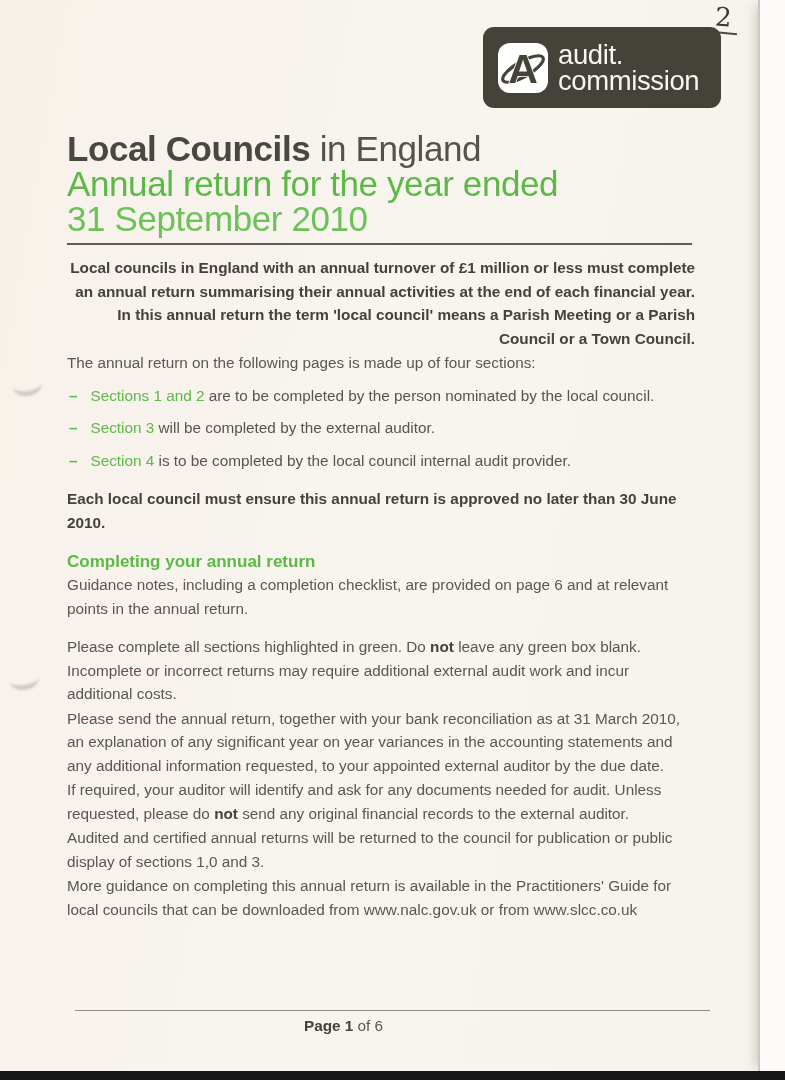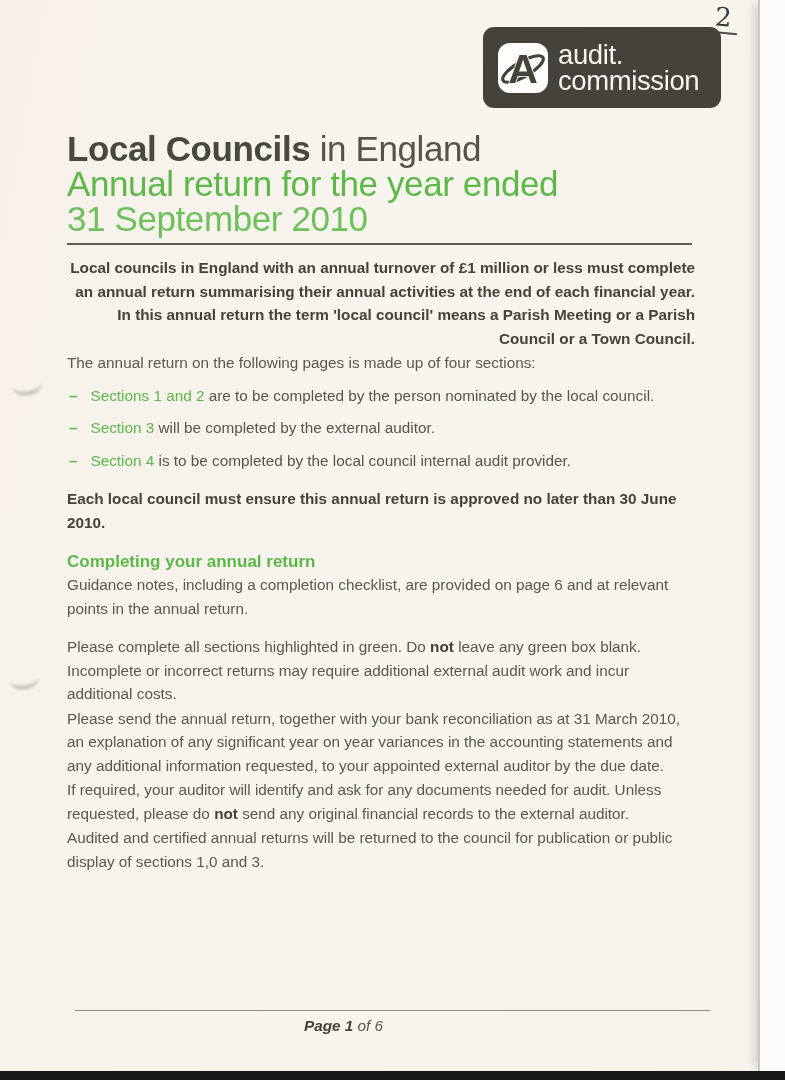--- a/index.html
+++ b/index.html
@@ -55,21 +55,21 @@
   .mt-m { margin-top:1px; }
   .mt-l { margin-top:15px; }
   .b { font-weight:bold; color:#45423d; }
   .green-strong { color:#5cb947; font-weight:normal; }
   .section-list { list-style:none; margin:2px 0 0 0; padding:0; }
   .section-list li { margin-top:9px; font-size:15.3px; line-height:23.5px; }
   .dash { color:#5cb947; font-weight:bold; margin-right:13px; margin-left:2px; }
   .green-heading { margin-top:16px; font-size:17px; font-weight:bold; color:#5cb947; line-height:23px; }
   
   .footer-line { position:absolute; left:75px; width:635px; top:1010px; border-top:1px solid #8f8c85; }
-  .footer-text { position:absolute; top:1017px; left:0; width:687px; text-align:center; font-size:15.3px; color:#5a5751;font-style:italic; }
+  .footer-text { position:absolute; top:1017px; left:0; width:687px; text-align:center; font-size:15.3px; color:#5a5751; }
 </style>
 </head>
 <body>
 
 <div class="page">
 
   <div class="right-edge"></div>
   <div class="punch p1"></div>
   <div class="punch p2"></div>
   <div class="handwritten">2</div>
@@ -114,20 +114,21 @@
 
     <p class="mt-l"><span>Please complete all sections highlighted in green. Do </span><span class="b">not</span><span> leave any green box blank. Incomplete or incorrect returns may require additional external audit work and incur additional costs.</span></p>
 
     <p class="mt-m">Please send the annual return, together with your bank reconciliation as at 31 March 2010, an explanation of any significant year on year variances in the accounting statements and any additional information requested, to your appointed external auditor by the due date.</p>
 
     <p class="mt-m"><span>If required, your auditor will identify and ask for any documents needed for audit. Unless requested, please do </span><span class="b">not</span><span> send any original financial records to the external auditor.</span></p>
 
     <p class="mt-m">Audited and certified annual returns will be returned to the council for publication or public display of sections 1,0 and 3.</p>
 
 
+    <p class="mt-m">More guidance on completing this annual return is available in the Practitioners' Guide for local councils that can be downloaded from www.nalc.gov.uk or from www.slcc.co.uk</p>
 
   </div>
 
   <div class="footer-line"></div>
   <div class="footer-text"><span class="b">Page 1</span><span> of 6</span></div>
 
   <div class="bottom-bar"></div>
 </div>
 
 </body></html>

